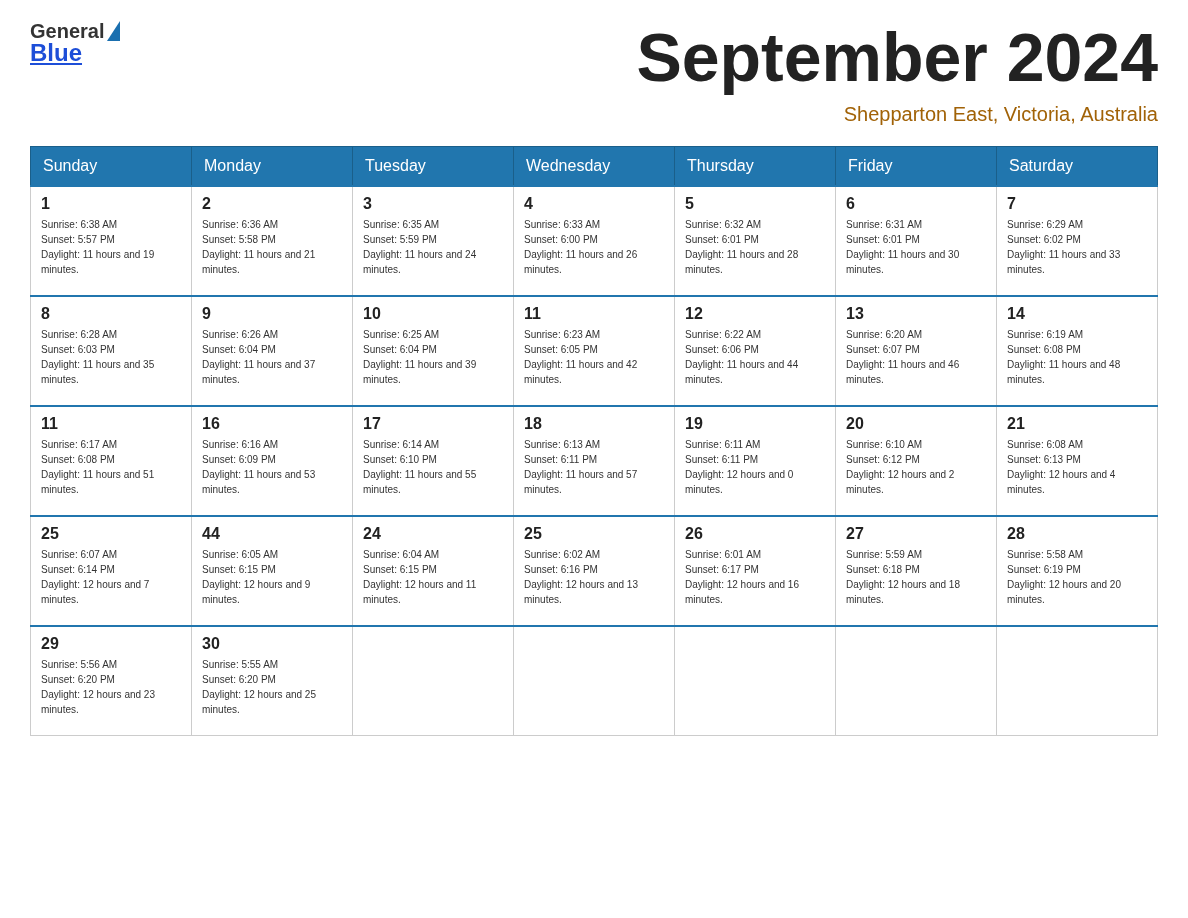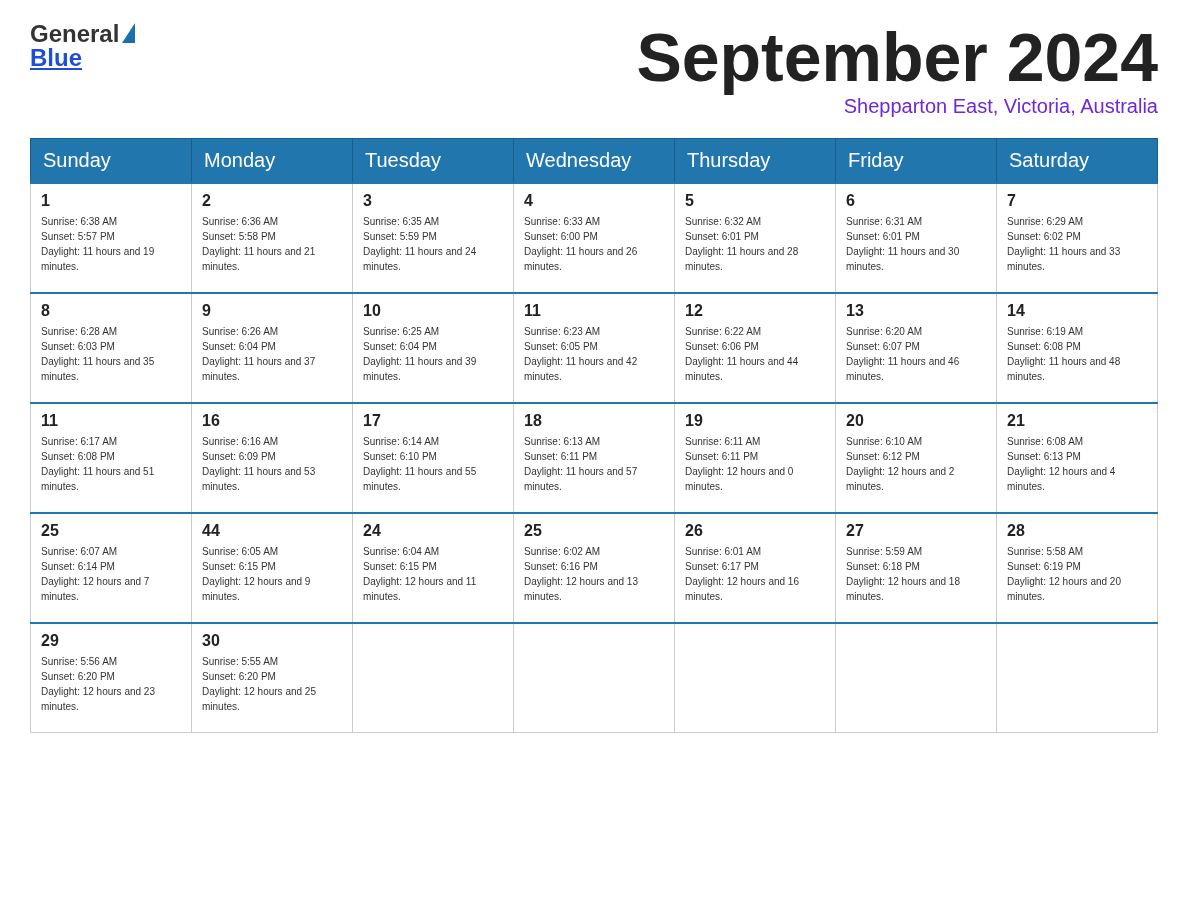--- a/index.html
+++ b/index.html
@@ -20,32 +20,32 @@
       text-align: right;
     }
     .month-title {
       font-size: 68px;
       font-weight: bold;
       color: #222;
       line-height: 1.1;
     }
     .location-title {
       font-size: 20px;
-      color: #6d28d9;
-      margin-top: 0;
+      color: #a16207;
+      margin-top: 8px;
     }
     .calendar-table {
       width: 100%;
       border-collapse: collapse;
       border: 1px solid #bbb;
     }
     .calendar-table th {
       background: #2176ae;
       color: #fff;
-      font-size: 20px;
+      font-size: 16px;
       font-weight: normal;
       padding: 10px 12px;
       text-align: left;
       border: 1px solid #1a5f8a;
     }
     .calendar-table td {
       width: calc(100% / 7);
       vertical-align: top;
       padding: 8px 10px;
       border: 1px solid #ccc;
@@ -73,21 +73,21 @@
     .logo-wrapper {
       display: flex;
       flex-direction: column;
       align-items: flex-start;
     }
     .logo-line1 {
       display: flex;
       align-items: center;
     }
     .logo-general {
-      font-size: 24px;
+      font-size: 20px;
       font-weight: bold;
       color: #333;
     }
     .logo-arrow {
       display: inline-block;
       margin-left: 3px;
       width: 0;
       height: 0;
       border-left: 13px solid transparent;
       border-top: 0px solid transparent;

